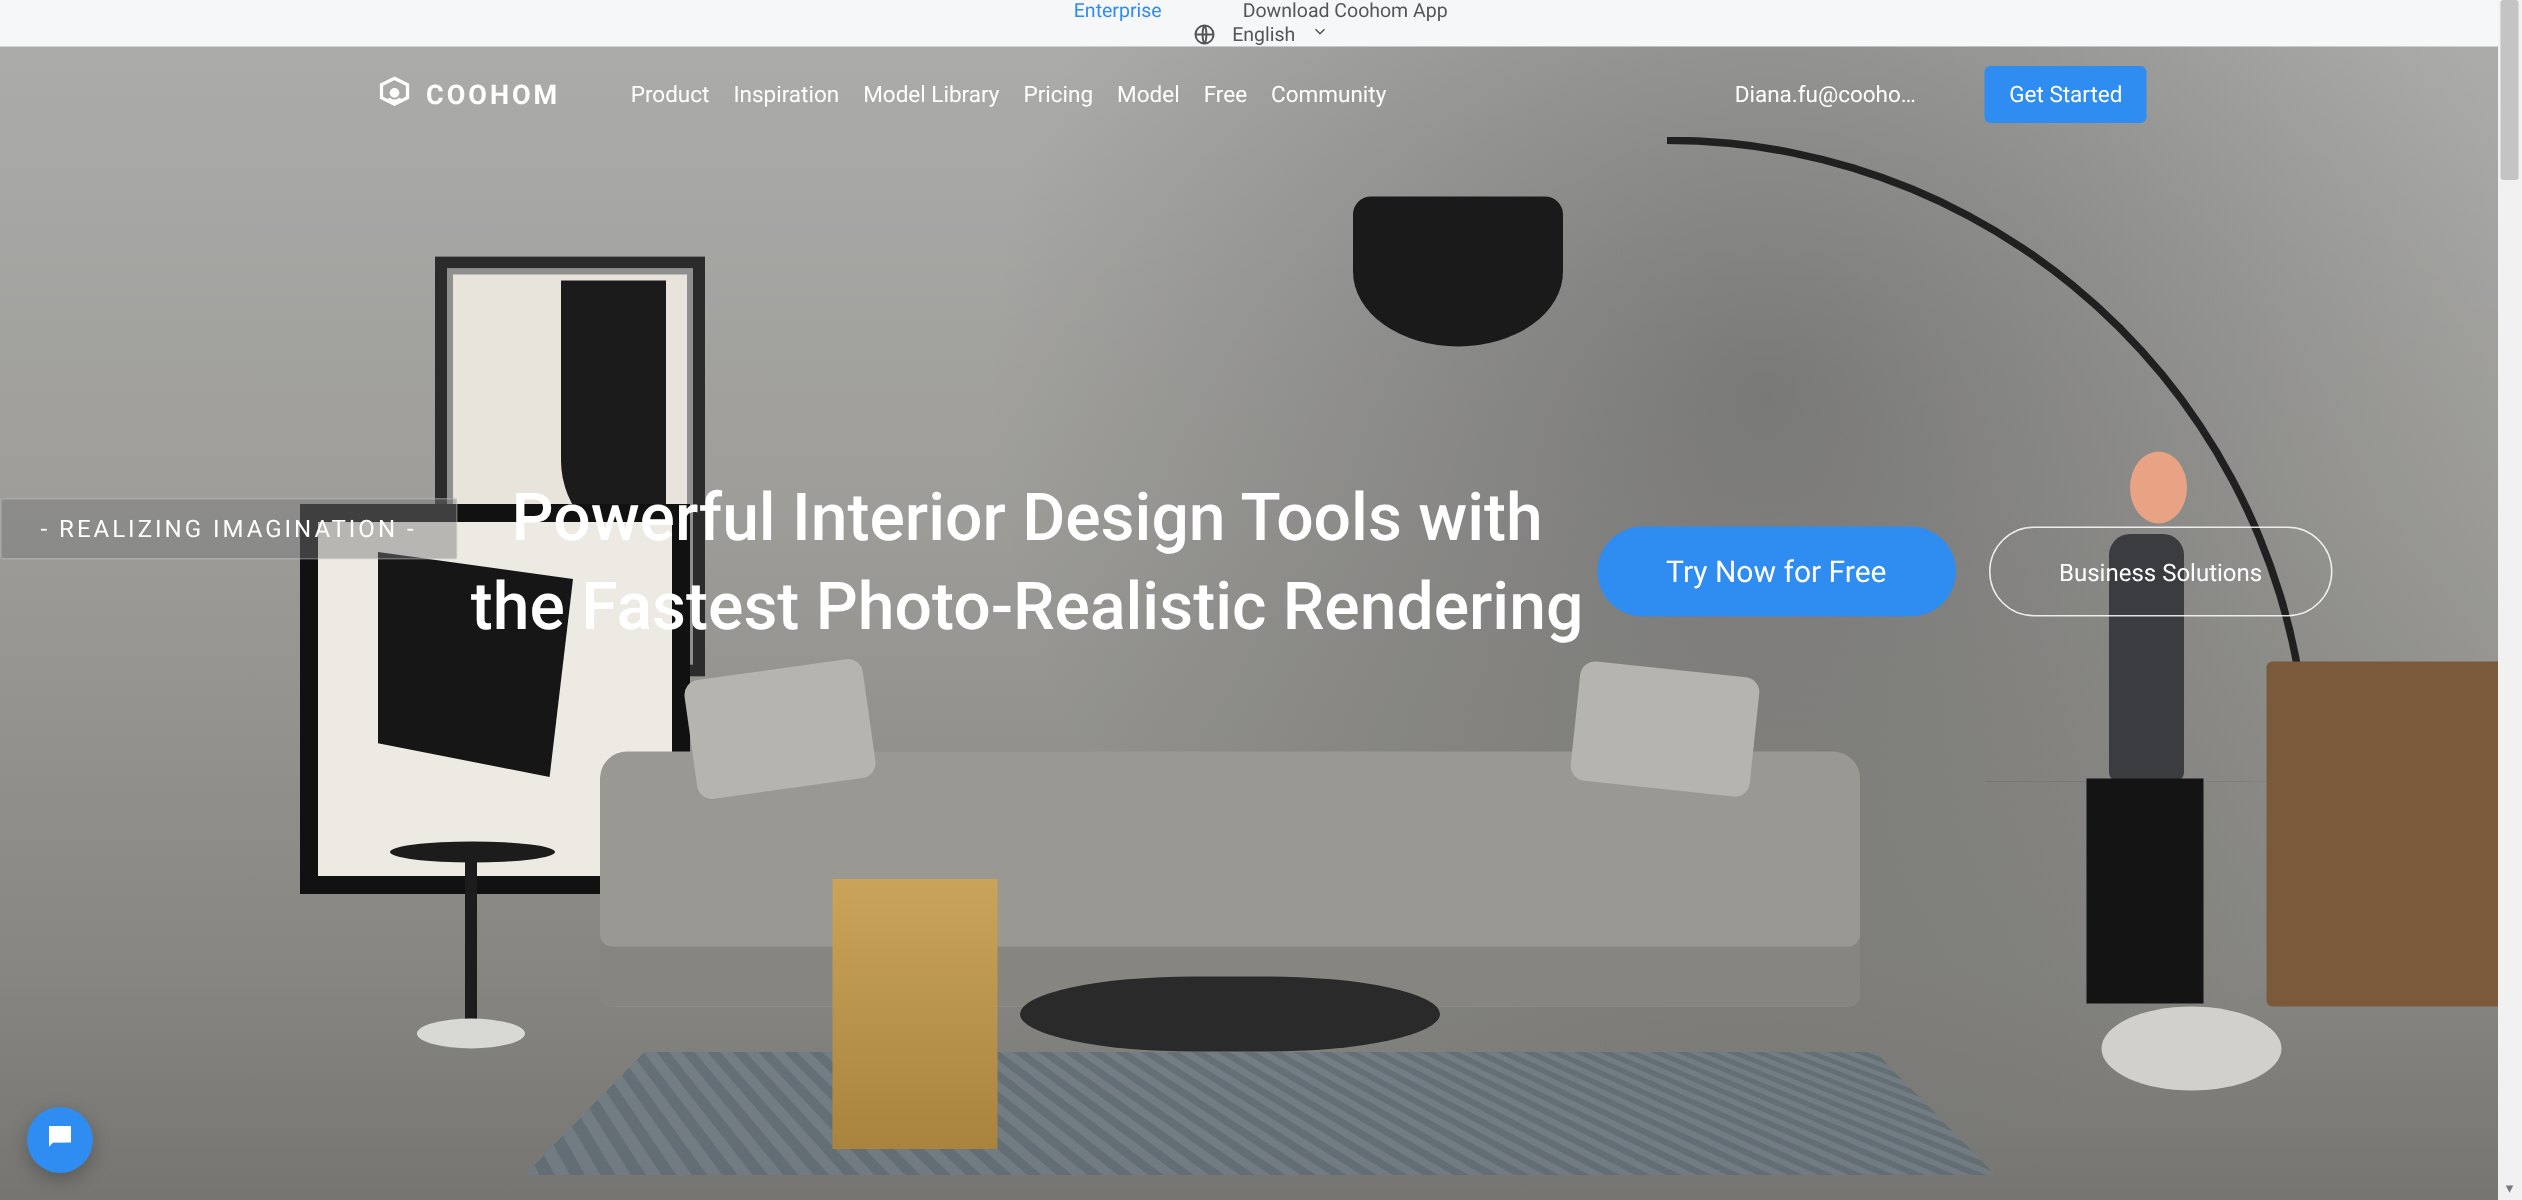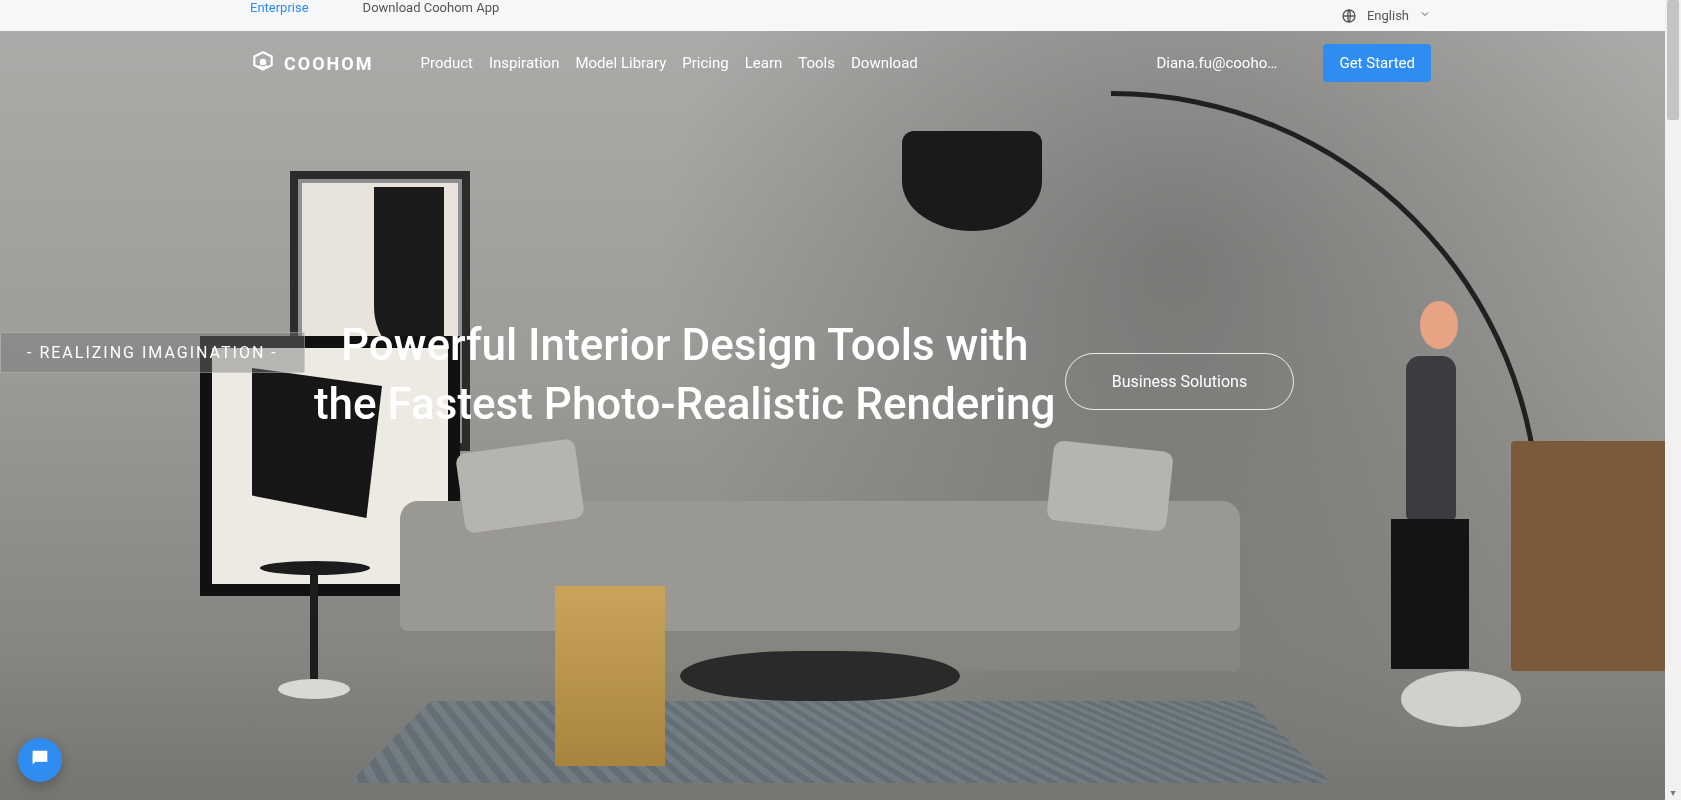--- a/index.html
+++ b/index.html
@@ -4,24 +4,26 @@
 <style>
   * { margin:0; padding:0; box-sizing:border-box; font-family: -apple-system, BlinkMacSystemFont, "Segoe UI", Roboto, Helvetica, Arial, sans-serif; }
   html, body { width:100%; height:100%; }
   body { background:#fff; overflow-x:hidden; }
 
   
   .topbar {
     height:31px;
     background:#f5f7f9;
     display:flex;
+    align-items:center;
     justify-content:space-between;
     padding:0 250px;
     font-size:13px;
     color:#555;
+    flex-direction:column;
   }
   .topbar-left { display:flex; gap:34px; }
   .topbar-left a { text-decoration:none; }
   .enterprise { color:#2f8cf0; }
   .download { color:#555;margin-left:20px; }
   .topbar-right { display:flex; align-items:center; gap:10px; cursor:pointer; }
   .globe-icon svg { display:block; }
 
   
   .hero {
@@ -251,33 +253,34 @@
             <path d="M9 15c1 1.5 5 1.5 6 0" stroke-linecap="round"></path>
         </svg>
       </span>
       <span>COOHOM</span>
     </div>
     <div class="nav-links">
       <a href="#">Product</a>
       <a href="#">Inspiration</a>
       <a href="#">Model Library</a>
       <a href="#">Pricing</a>
-      <a href="#">Learn</a>
-      <a href="#">Tools</a>
-      <a href="#">Download</a>
+      <a href="#">Model</a>
+      <a href="#">Free</a>
+      <a href="#">Community</a>
     </div>
     <div class="nav-spacer"></div>
     <div class="user-email">Diana.fu@coohom...</div>
     <button class="get-started">Get Started</button>
   </div>
 
   <div class="hero-content">
     <div class="tagline-pill">-  REALIZING IMAGINATION  -</div>
     <h1 class="headline">Powerful Interior Design Tools with the Fastest Photo-Realistic Rendering</h1>
     <div class="cta-row">
+      <button class="btn-primary">Try Now for Free</button>
       <button class="btn-outline">Business Solutions</button>
     </div>
   </div>
 </div>
 
 <div class="chat-fab">
   <span>
     <svg width="22" height="22" viewBox="0 0 24 24" fill="#fff">
       <path d="M4 4h16v12H7l-3 3V4z"></path>
         <rect x="4" y="8" width="12" height="8" fill="#fff" opacity="0.6"></rect>

